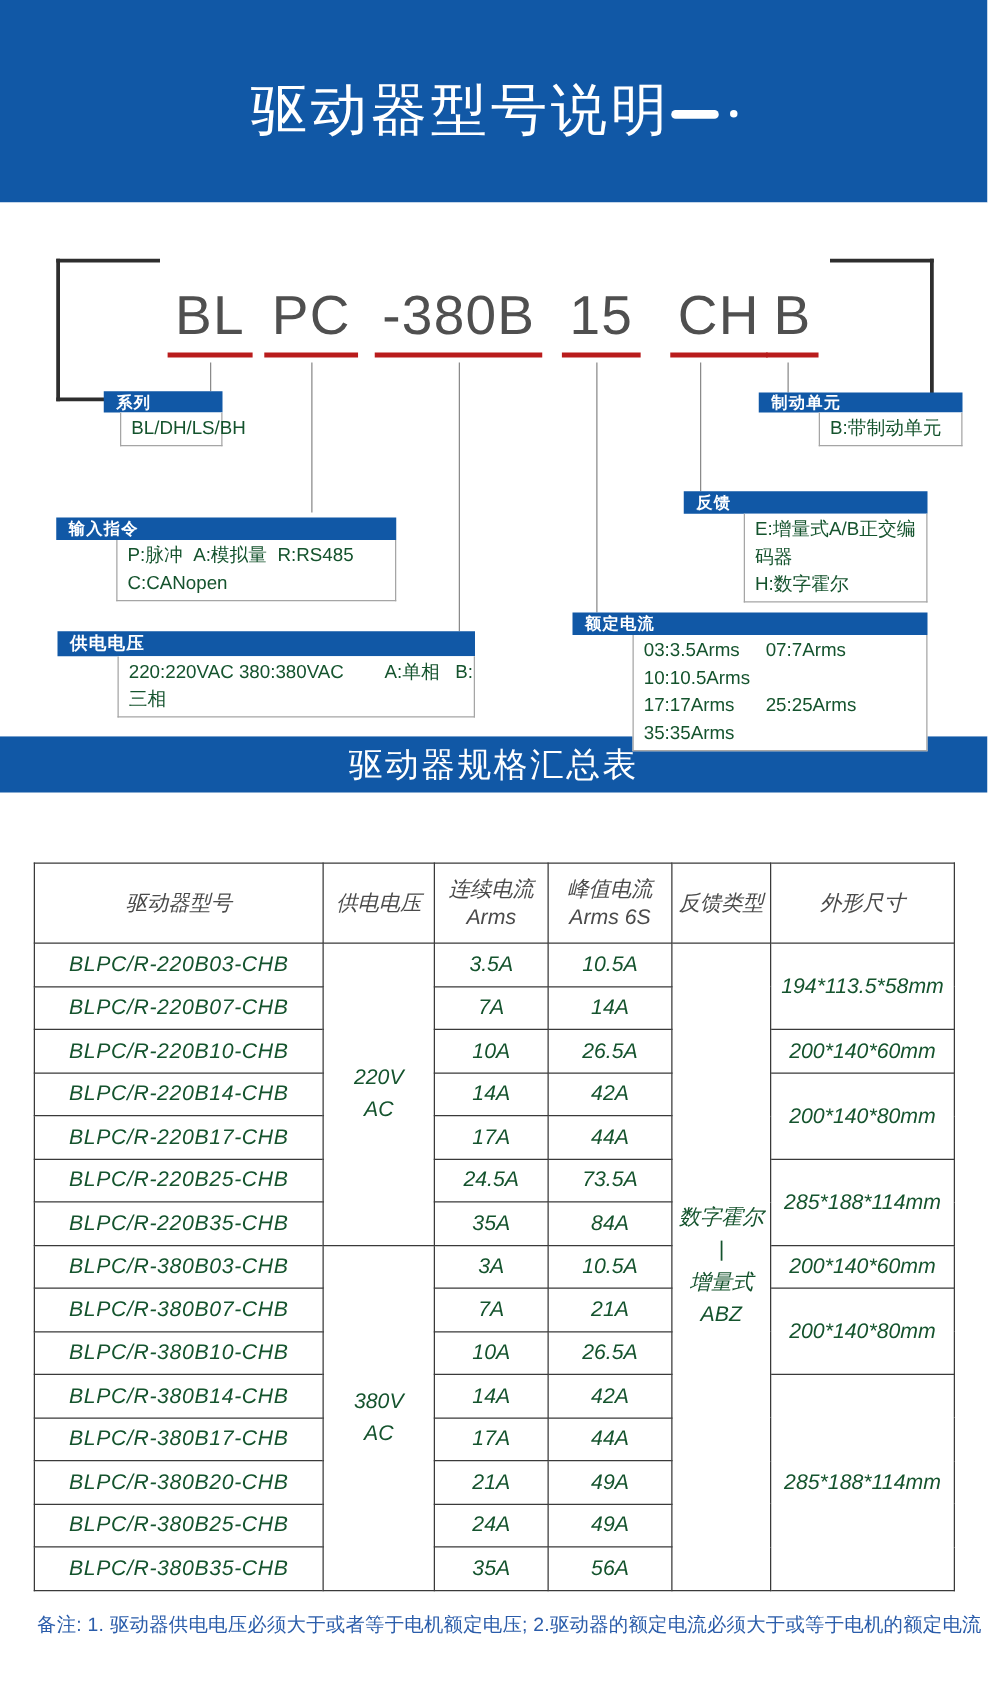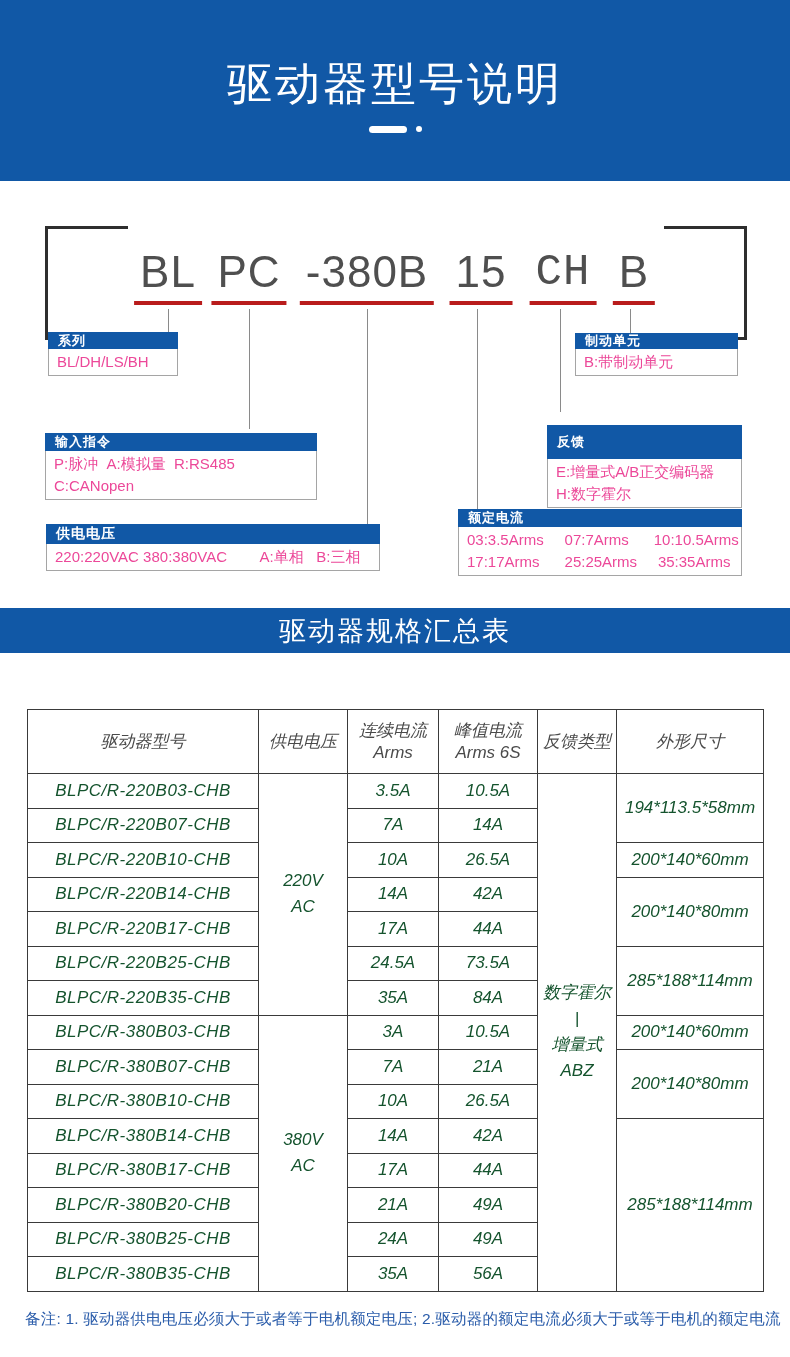--- a/index.html
+++ b/index.html
@@ -2,22 +2,22 @@
 <html><head>
 <meta charset="utf-8">
 <style>
   html,body{margin:0;padding:0;}
   body{
     width:790px;height:1357px;background:#ffffff;position:relative;overflow:hidden;
     font-family:"Liberation Sans", sans-serif;
   }
   
   .top-banner{
-    height:181px;background:#1158a6;color:#fff;
-    display:flex;flex-direction:column;align-items:center;justify-content:center;
+    height:162px;background:#1158a6;color:#fff;
+    display:flex;align-items:center;justify-content:center;
   }
   .top-banner .title{font-size:45px;font-weight:normal;letter-spacing:3px;line-height:1;margin-top:12px;}
   .top-banner .deco{display:flex;align-items:center;gap:9px;margin-top:20px;}
   .deco-dash{width:38px;height:7px;background:#fff;border-radius:4px;}
   .deco-dot{width:6px;height:6px;background:#fff;border-radius:50%;}
 
   
   .diagram{position:relative;height:427px;background:#fff;}
   .bracket{position:absolute;top:45px;width:80px;height:108px;}
   .bracket.left{left:45px;border:3px solid #2e2e2e;border-right:none;}
@@ -27,27 +27,27 @@
     font-size:44px;color:#4f4f4f;letter-spacing:1px;line-height:1.15;
     padding:0 6px 3px;border-bottom:4px solid #b91c1c;white-space:nowrap;
   }
   .lead{position:absolute;width:1px;background:#8a8a8a;}
   .callout{position:absolute;}
   .callout .hd{
     background:#1158a6;color:#fff;font-size:13px;font-weight:bold;
     padding-left:10px;display:flex;align-items:center;letter-spacing:1px;
   }
   .callout .bd{
-    border:1px solid #a5a5a5;border-top:none;background:#fff;color:#ec4899;
-    font-size:15px;padding:2px 0 2px 8px;white-space:pre-wrap;line-height:22px;
-  }
-  #co-series .hd{height:17px;}
+    border:1px solid #a5a5a5;border-top:none;background:#fff;color:#14532d;
+    font-size:15px;padding:2px 0 2px 8px;white-space:pre-wrap;line-height:22px;margin-left:48px;
+  }
+  #co-series .hd{height:17px;margin-left:35px;}
   #co-brake .hd{height:16px;}
   #co-input .hd{height:18px;}
-  #co-feedback .hd{height:34px;margin-top:13px;}
+  #co-feedback .hd{height:18px;}
   #co-voltage .hd{height:20px;font-size:14px;}
   #co-current .hd{height:18px;}
 
   
   .section-banner{
     height:45px;background:#1158a6;color:#fff;
     display:flex;align-items:center;justify-content:center;
     font-size:27px;letter-spacing:2px;
   }
 
@@ -58,57 +58,57 @@
     border:1.5px solid #3a3a3a;text-align:center;vertical-align:middle;
     font-weight:normal;padding:0;overflow:hidden;
   }
   table.spec thead th{height:63px;font-size:17px;color:#4a4a4a;line-height:22px;}
   table.spec tbody td{height:33.5px;font-size:17px;color:#14532d;}
   td.model{letter-spacing:0.5px;}
   td.dim{font-size:16.5px;letter-spacing:0;}
   td.volt,td.fb{line-height:26px;}
 
   
-  .note{margin:17px 0 0 25px;color:#2a5caa;font-size:15.5px;letter-spacing:0.2px;}
+  .note{margin:17px 0 0 25px;color:#2a5caa;font-size:15.5px;letter-spacing:0.2px;text-align:center;}
 </style>
 </head>
 <body>
 
 <div class="top-banner">
   <div class="title">驱动器型号说明</div>
   <div class="deco">
     <span class="deco-dash"></span>
     <span class="deco-dot"></span>
   </div>
 </div>
 
 <div class="diagram">
   <div class="bracket left"></div>
   <div class="bracket right"></div>
 
   <span class="code-seg" style="left:168px;">BL</span>
   <span class="code-seg" style="left:249px;">PC</span>
   <span class="code-seg" style="left:367px;">-380B</span>
   <span class="code-seg" style="left:481px;">15</span>
-  <span class="code-seg" style="left:563px;font-family:Liberation Mono, monospace;">CH</span>
+  <span class="code-seg" style="left:575px;">CH</span>
   <span class="code-seg" style="left:634px;">B</span>
 
   <div class="lead" style="left:168px;top:128px;height:23px;"></div>
   <div class="lead" style="left:249px;top:128px;height:120px;"></div>
   <div class="lead" style="left:367px;top:128px;height:215px;"></div>
   <div class="lead" style="left:477px;top:128px;height:200px;"></div>
   <div class="lead" style="left:560px;top:128px;height:103px;"></div>
   <div class="lead" style="left:630px;top:128px;height:24px;"></div>
 
   <div class="callout" id="co-series" style="left:48px;top:151px;width:130px;">
     <div class="hd">系列</div>
     <div class="bd"><div>BL/DH/LS/BH</div></div>
   </div>
 
-  <div class="callout" id="co-brake" style="left:575px;top:152px;width:163px;">
+  <div class="callout" id="co-brake" style="left:607px;top:152px;width:163px;">
     <div class="hd">制动单元</div>
     <div class="bd"><div>B:带制动单元</div></div>
   </div>
 
   <div class="callout" id="co-feedback" style="left:547px;top:231px;width:195px;">
     <div class="hd">反馈</div>
     <div class="bd"><div>E:增量式A/B正交编码器</div><div>H:数字霍尔</div></div>
   </div>
 
   <div class="callout" id="co-input" style="left:45px;top:252px;width:272px;">

